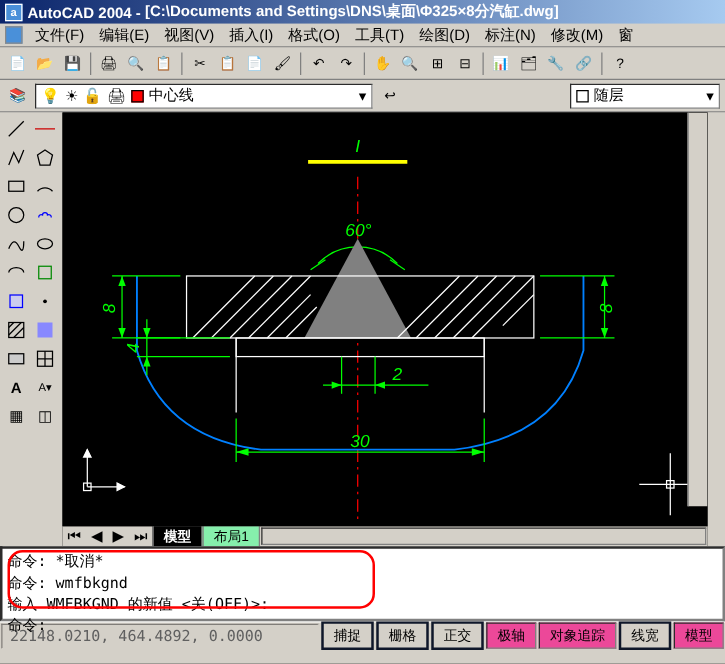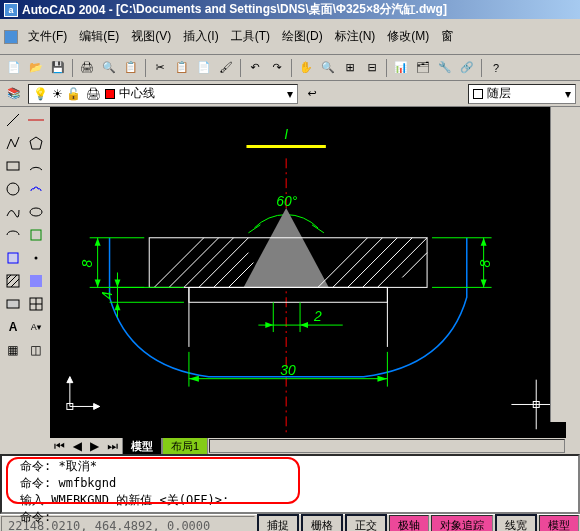--- a/index.html
+++ b/index.html
@@ -1,36 +1,36 @@
 <!DOCTYPE html>
 <html><head>
 <meta charset="utf-8">
 <style>
 * { box-sizing: border-box; margin: 0; padding: 0; }
 body { font-family: "SimSun", "宋体", Arial, sans-serif; font-size: 12px; background: #d4d0c8; width: 580px; height: 531px; overflow: hidden; }
 .titlebar { background: linear-gradient(to right, #0a246a, #a6caf0); color: #fff; height: 19px; display: flex; align-items: center; padding: 2px 4px; font-weight: bold; }
 .titlebar .app-icon { width: 14px; height: 14px; background: #4a90d9; border: 1px solid #fff; margin-right: 4px; display: flex; align-items: center; justify-content: center; font-size: 9px; color: #fff; }
-.menubar { background: #d4d0c8; height: 36px; display: flex; align-items: center; padding: 0 4px; border-bottom: 1px solid #808080; }
+.menubar { background: #d4d0c8; height: 19px; display: flex; align-items: center; padding: 0 4px; border-bottom: 1px solid #808080; }
 .menubar span { padding: 2px 6px; cursor: default; }
 .toolbar { background: #d4d0c8; height: 26px; display: flex; align-items: center; padding: 2px 4px; border-bottom: 1px solid #808080; gap: 2px; }
 .tb-btn { width: 20px; height: 20px; border: 1px solid #d4d0c8; display: flex; align-items: center; justify-content: center; font-size: 11px; cursor: pointer; }
 .tb-sep { width: 1px; height: 18px; background: #808080; margin: 0 2px; }
 .layer-row { background: #d4d0c8; height: 26px; display: flex; align-items: center; padding: 2px 4px; border-bottom: 1px solid #808080; gap: 4px; }
 .layer-select { background: #fff; border: 1px inset #808080; height: 20px; display: flex; align-items: center; padding: 0 4px; gap: 4px; }
 .workspace { display: flex; height: 347px; }
 .left-tools { width: 50px; background: #d4d0c8; display: flex; flex-wrap: wrap; padding: 2px; gap: 1px; align-content: flex-start; }
 .lt-btn { width: 22px; height: 22px; border: 1px solid #d4d0c8; display: flex; align-items: center; justify-content: center; cursor: pointer; }
 .canvas-area { flex: 1; display: flex; flex-direction: column; background: #000; position: relative; }
 .canvas { flex: 1; background: #000; position: relative; overflow: hidden; }
 .scrollbar-v { width: 16px; background: #d4d0c8; position: absolute; right: 0; top: 0; bottom: 16px; border-left: 1px solid #808080; }
 .scrollbar-h { height: 16px; background: #d4d0c8; display: flex; align-items: center; }
-.tab { padding: 1px 8px; background: #84cc16; border: 1px solid #808080; font-size: 11px; cursor: pointer; }
+.tab { padding: 1px 8px; background: #86efac; border: 1px solid #808080; font-size: 11px; cursor: pointer; }
 .tab.active { background: #000; color: #fff; font-weight: bold; }
 .right-tools { width: 14px; background: #d4d0c8; }
-.cmd-area { background: #fff; border: 2px inset #808080; height: 60px; padding: 2px 18px; font-family: "SimSun", monospace; font-size: 12px; position: relative; }
+.cmd-area { background: #fff; border: 2px inset #808080; height: 60px; padding: 2px 4px; font-family: "SimSun", monospace; font-size: 12px; position: relative; }
 .cmd-highlight { border: 2px solid #ff0000; border-radius: 12px; position: absolute; left: 4px; top: 1px; width: 294px; height: 47px; pointer-events: none; }
 .statusbar { background: #d4d0c8; height: 22px; display: flex; align-items: center; border-top: 1px solid #fff; }
 .sb-coord { flex: 1; padding: 2px 6px; font-family: monospace; font-size: 12px; border: 1px inset #d4d0c8; margin: 1px; color: #606060; }
 .sb-btn { padding: 2px 8px; border: 2px solid #0f172a; background: #d4d0c8; font-size: 11px; cursor: pointer; margin: 1px; }
 .sb-btn.pressed { border: 1px inset #808080; background: #ec4899; }
 .dim-text { fill: #00ff00; font-size: 14px; font-family: Arial; font-style: italic; }
 </style>
 </head>
 <body>
 
@@ -40,20 +40,21 @@
   <span>&nbsp;-&nbsp;</span>
   <span>[C:\Documents and Settings\DNS\桌面\Φ325×8分汽缸.dwg]</span>
 </div>
 
 <div class="menubar">
   <span style="width:14px;height:14px;background:#4a90d9;border:1px solid #888;margin-right:4px;"></span>
   <span>文件(F)</span>
   <span>编辑(E)</span>
   <span>视图(V)</span>
   <span>插入(I)</span>
+  <span>格式(O)</span>
   <span>工具(T)</span>
   <span>绘图(D)</span>
   <span>标注(N)</span>
   <span>修改(M)</span>
   <span>窗</span>
 </div>
 
 <div class="toolbar">
   <div class="tb-btn">📄</div>
   <div class="tb-btn">📂</div>
@@ -90,21 +91,21 @@
     <span>💡</span>
     <span>☀</span>
     <span>🔓</span>
     <span>🖨</span>
     <span style="width:10px;height:10px;background:#ff0000;border:1px solid #000;"></span>
     <span>中心线</span>
     <span style="margin-left:auto;">▾</span>
   </div>
   <div class="tb-btn">↩</div>
   <div style="flex:1"></div>
-  <div class="layer-select" style="width:108px;">
+  <div class="layer-select" style="width:120px;">
     <span style="width:10px;height:10px;background:#fff;border:1px solid #000;"></span>
     <span>随层</span>
     <span style="margin-left:auto;">▾</span>
   </div>
 </div>
 
 <div class="workspace">
   <div class="left-tools">
     <div class="lt-btn">
         <svg width="16" height="16">

